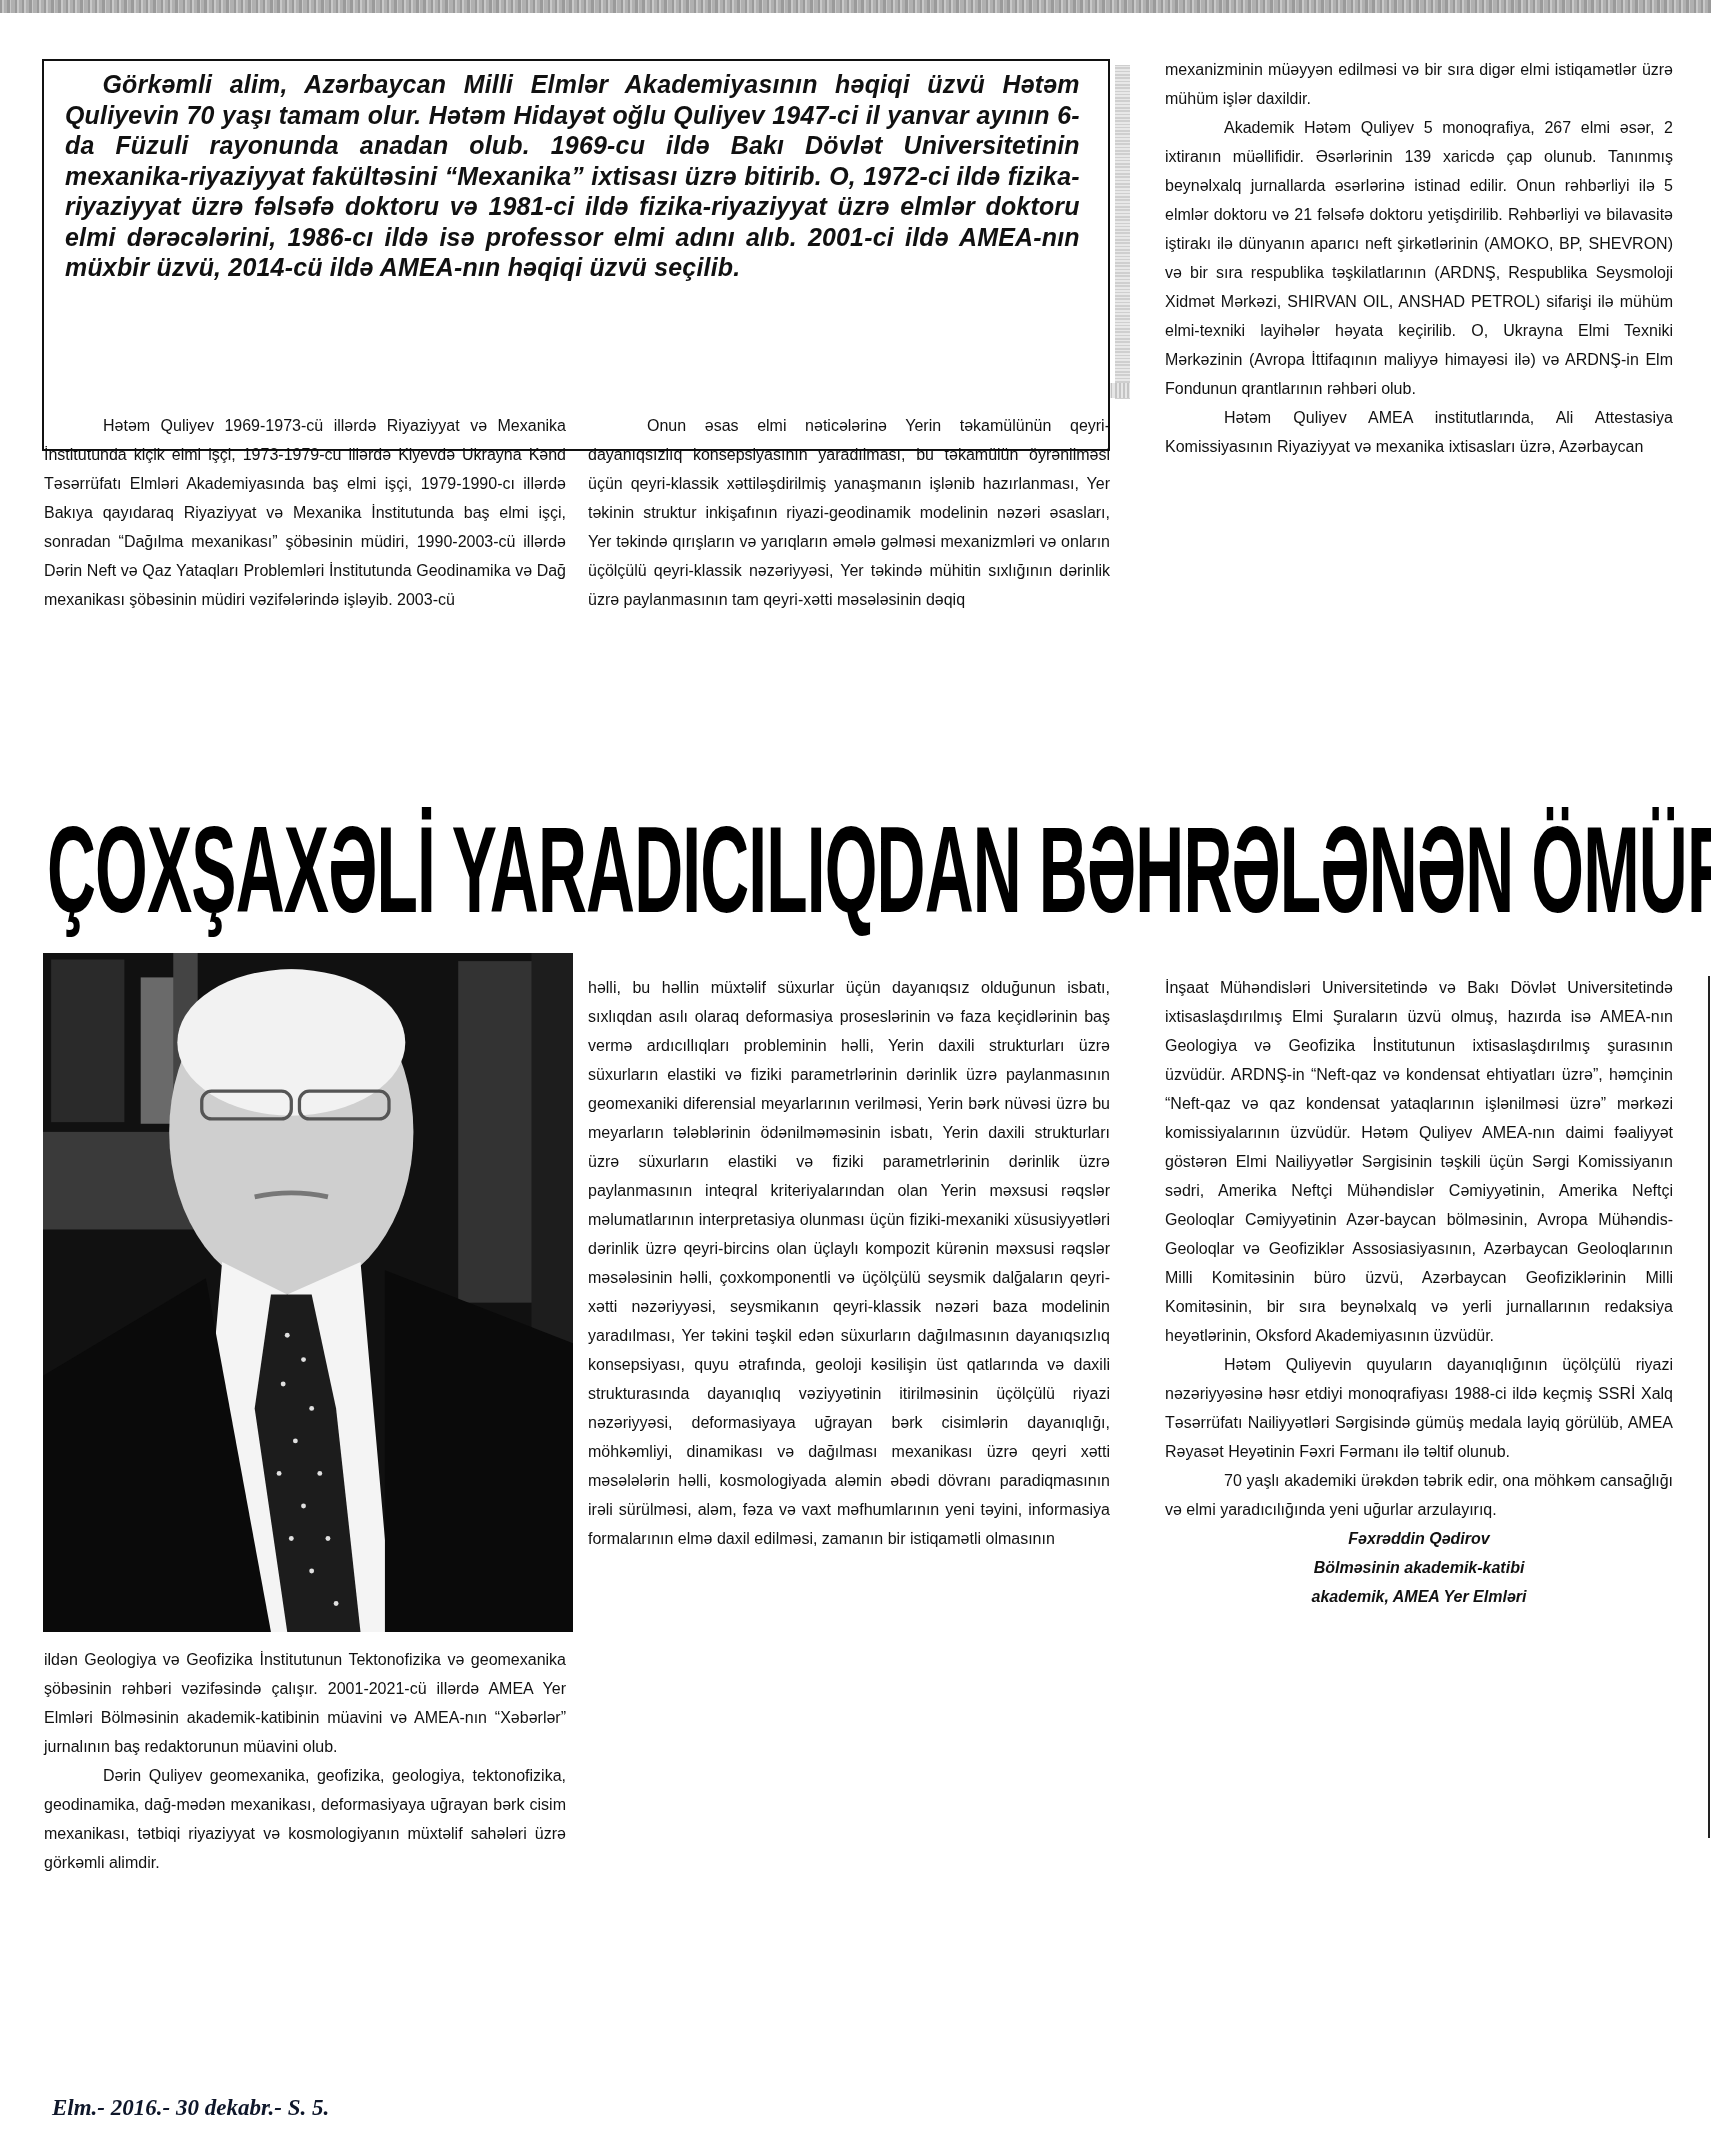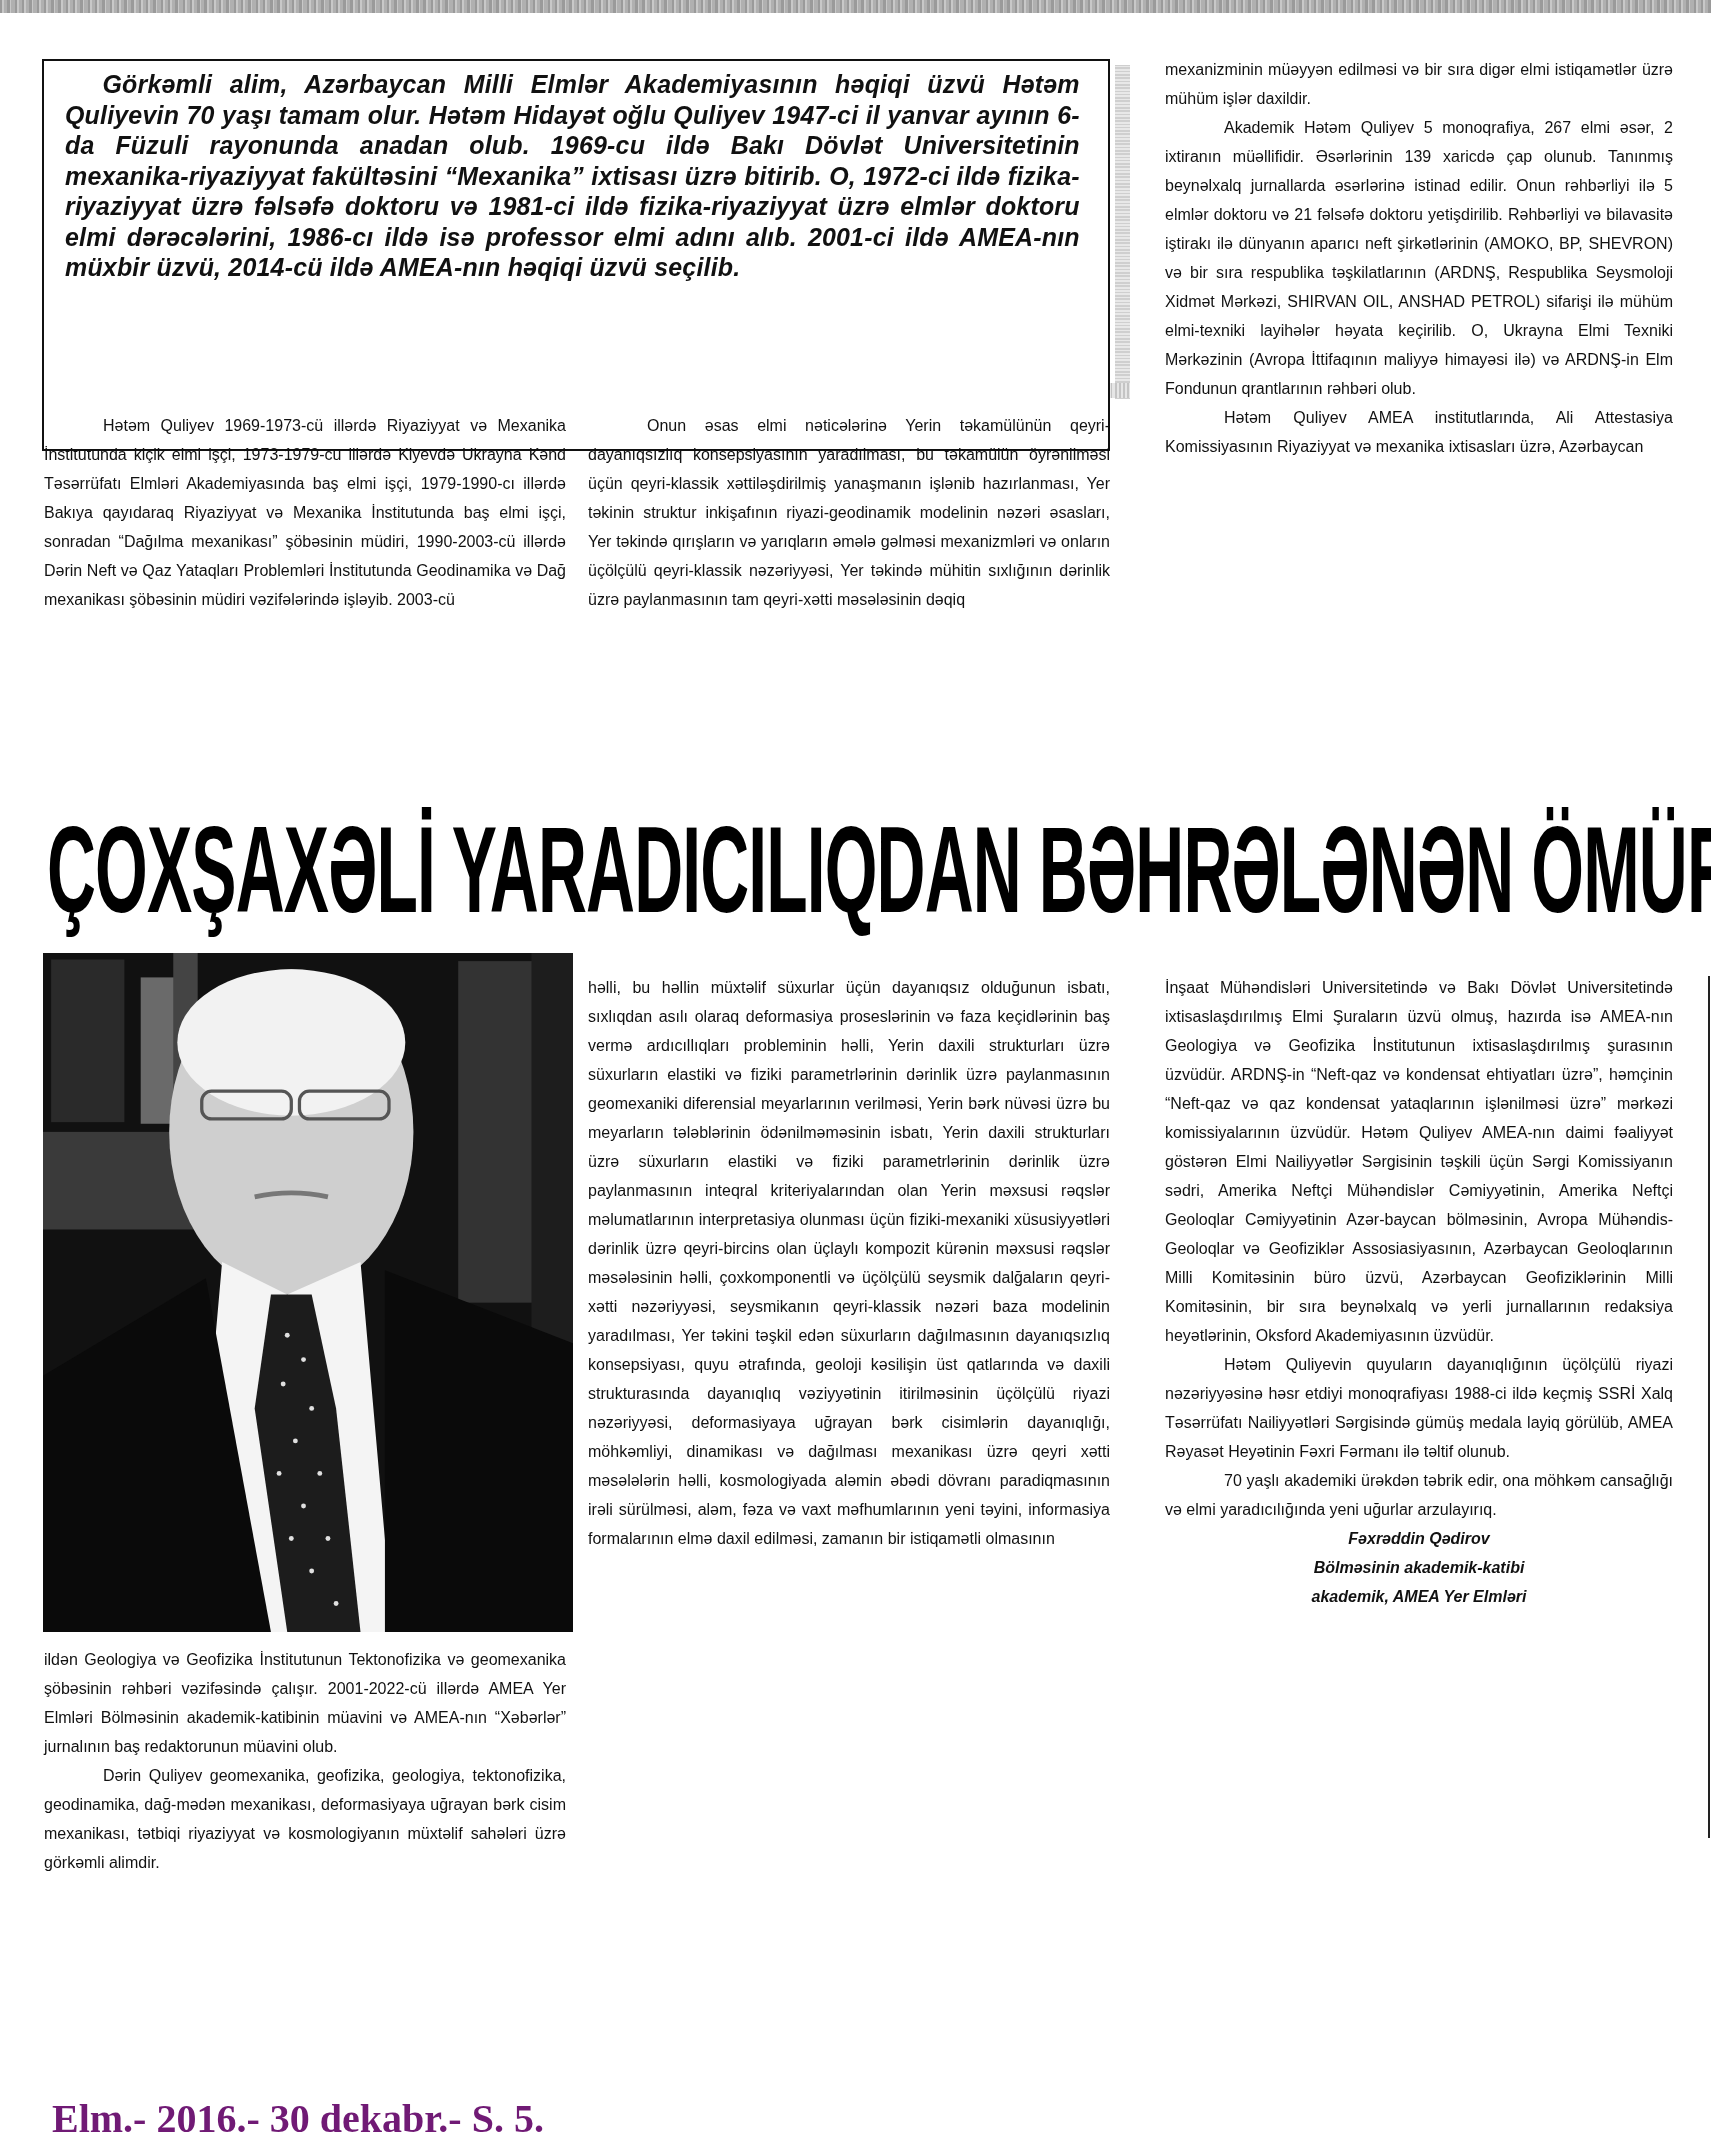--- a/index.html
+++ b/index.html
@@ -26,21 +26,21 @@
   .top { top:411px; }
   .bottom { top:973px; }
   .c1b { top:1645px; }
   .headline { position:absolute; left:47px; top:805px; width:1627px; height:130px;
     font-family:"Liberation Sans", sans-serif; font-weight:bold; font-size:122px; line-height:130px;
     white-space:nowrap; letter-spacing:-1.6px; transform:scaleX(0.556); transform-origin:left top; color:#000; }
   .photo { position:absolute; left:43px; top:953px; width:530px; height:679px; background:#0c0c0c; overflow:hidden; }
   .photo svg { width:100%; height:100%; display:block; }
   .sig { text-align:right; font-style:italic; font-weight:bold; }
   .sig p { text-indent:0 !important; text-align:center; }
-  .footer { position:absolute; left:52px; top:2095px; font-family:"Liberation Serif", serif; font-weight:bold; font-size:40px; color:#701a75; }
+  .footer { position:absolute; left:52px; top:2095px; font-family:"Liberation Serif", serif; font-weight:bold; font-size:23px; color:#0f172a;font-style:italic; }
 </style>
 </head>
 <body>
 
 <div class="topband"></div>
 <div class="rightline"></div>
 
 <div class="intro-shadow-r"></div>
 <div class="intro-shadow-b"></div>
 <div class="intro">
@@ -90,21 +90,21 @@
       <circle cx="360" cy="800" r="3"></circle>
         <circle cx="290" cy="640" r="3"></circle>
         <circle cx="305" cy="720" r="3"></circle>
     </g>
     <path d="M0 520 L200 400 L280 835 L0 835 Z" fill="#0a0a0a"></path>
     <path d="M651 480 L420 390 L420 835 L651 835 Z" fill="#0a0a0a"></path>
   </svg>
 </div>
 
 <div class="col c1 c1b">
-  <p>ildən Geologiya və Geofizika İnstitutunun Tektonofizika və geomexanika şöbəsinin rəhbəri vəzifəsində çalışır. 2001-2022-cü illərdə AMEA Yer Elmləri Bölməsinin akademik-katibinin müavini və AMEA-nın “Xəbərlər” jurnalının baş redaktorunun müavini olub.</p>
+  <p>ildən Geologiya və Geofizika İnstitutunun Tektonofizika və geomexanika şöbəsinin rəhbəri vəzifəsində çalışır. 2001-2021-cü illərdə AMEA Yer Elmləri Bölməsinin akademik-katibinin müavini və AMEA-nın “Xəbərlər” jurnalının baş redaktorunun müavini olub.</p>
   <p class="indent">Dərin Quliyev geomexanika, geofizika, geologiya, tektonofizika, geodinamika, dağ-mədən mexanikası, deformasiyaya uğrayan bərk cisim mexanikası, tətbiqi riyaziyyat və kosmologiyanın müxtəlif sahələri üzrə görkəmli alimdir.</p>
 </div>
 <div class="col c2 bottom">
   <p>həlli, bu həllin müxtəlif süxurlar üçün dayanıqsız olduğunun isbatı, sıxlıqdan asılı olaraq deformasiya proseslərinin və faza keçidlərinin baş vermə ardıcıllıqları probleminin həlli, Yerin daxili strukturları üzrə süxurların elastiki və fiziki parametrlərinin dərinlik üzrə paylanmasının geomexaniki diferensial meyarlarının verilməsi, Yerin bərk nüvəsi üzrə bu meyarların tələblərinin ödənilməməsinin isbatı, Yerin daxili strukturları üzrə süxurların elastiki və fiziki parametrlərinin dərinlik üzrə paylanmasının inteqral kriteriyalarından olan Yerin məxsusi rəqslər məlumatlarının interpretasiya olunması üçün fiziki-mexaniki xüsusiyyətləri dərinlik üzrə qeyri-bircins olan üçlaylı kompozit kürənin məxsusi rəqslər məsələsinin həlli, çoxkomponentli və üçölçülü seysmik dalğaların qeyri-xətti nəzəriyyəsi, seysmikanın qeyri-klassik nəzəri baza modelinin yaradılması, Yer təkini təşkil edən süxurların dağılmasının dayanıqsızlıq konsepsiyası, quyu ətrafında, geoloji kəsilişin üst qatlarında və daxili strukturasında dayanıqlıq vəziyyətinin itirilməsinin üçölçülü riyazi nəzəriyyəsi, deformasiyaya uğrayan bərk cisimlərin dayanıqlığı, möhkəmliyi, dinamikası və dağılması mexanikası üzrə qeyri xətti məsələlərin həlli, kosmologiyada aləmin əbədi dövranı paradiqmasının irəli sürülməsi, aləm, fəza və vaxt məfhumlarının yeni təyini, informasiya formalarının elmə daxil edilməsi, zamanın bir istiqamətli olmasının</p>
 </div>
 <div class="col c3 bottom">
   <p>İnşaat Mühəndisləri Universitetində və Bakı Dövlət Universitetində ixtisaslaşdırılmış Elmi Şuraların üzvü olmuş, hazırda isə AMEA-nın Geologiya və Geofizika İnstitutunun ixtisaslaşdırılmış şurasının üzvüdür. ARDNŞ-in “Neft-qaz və kondensat ehtiyatları üzrə”, həmçinin “Neft-qaz və qaz kondensat yataqlarının işlənilməsi üzrə” mərkəzi komissiyalarının üzvüdür. Hətəm Quliyev AMEA-nın daimi fəaliyyət göstərən Elmi Nailiyyətlər Sərgisinin təşkili üçün Sərgi Komissiyanın sədri, Amerika Neftçi Mühəndislər Cəmiyyətinin, Amerika Neftçi Geoloqlar Cəmiyyətinin Azər-baycan bölməsinin, Avropa Mühəndis-Geoloqlar və Geofiziklər Assosiasiyasının, Azərbaycan Geoloqlarının Milli Komitəsinin büro üzvü, Azərbaycan Geofiziklərinin Milli Komitəsinin, bir sıra beynəlxalq və yerli jurnallarının redaksiya heyətlərinin, Oksford Akademiyasının üzvüdür.</p>
   <p class="indent">Hətəm Quliyevin quyuların dayanıqlığının üçölçülü riyazi nəzəriyyəsinə həsr etdiyi monoqrafiyası 1988-ci ildə keçmiş SSRİ Xalq Təsərrüfatı Nailiyyətləri Sərgisində gümüş medala layiq görülüb, AMEA Rəyasət Heyətinin Fəxri Fərmanı ilə təltif olunub.</p>
   <p class="indent">70 yaşlı akademiki ürəkdən təbrik edir, ona möhkəm cansağlığı və elmi yaradıcılığında yeni uğurlar arzulayırıq.</p>
   <div class="sig">

